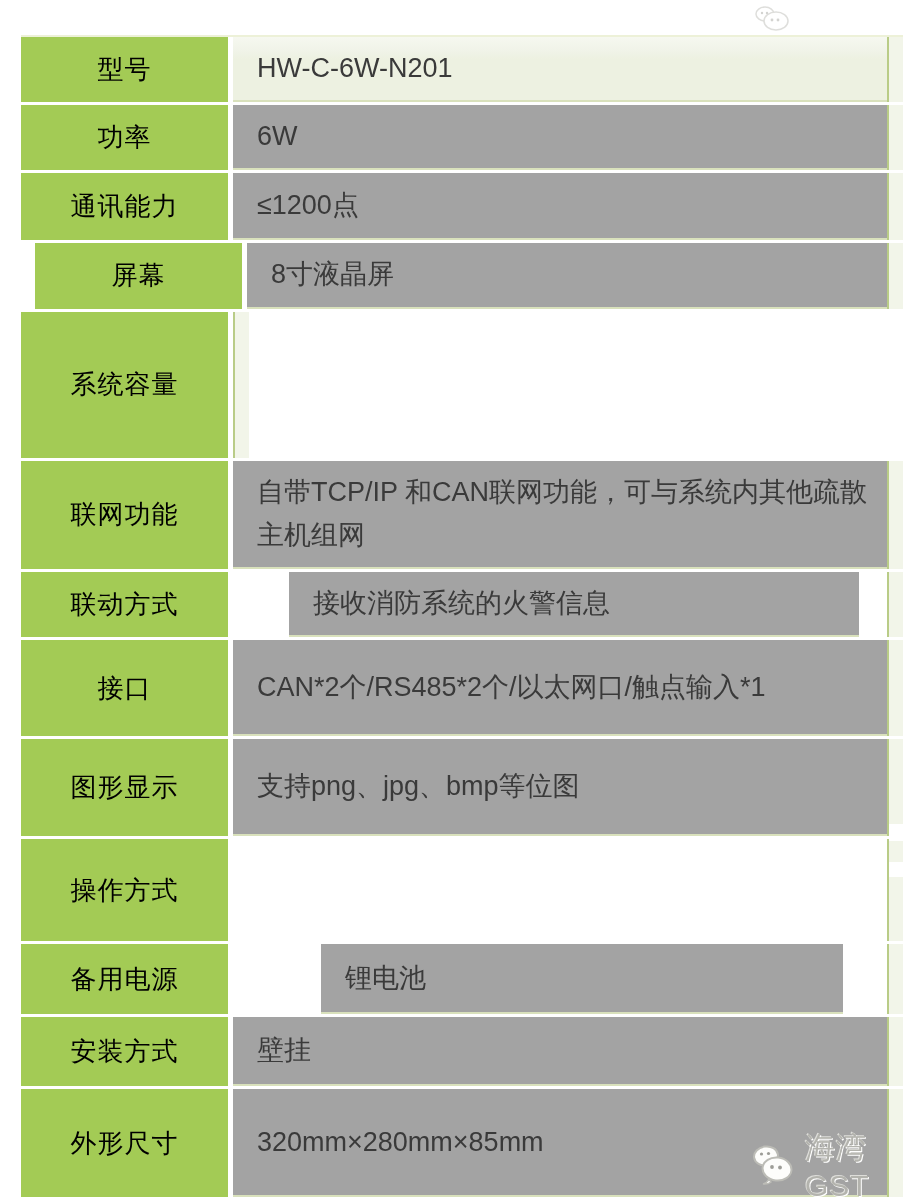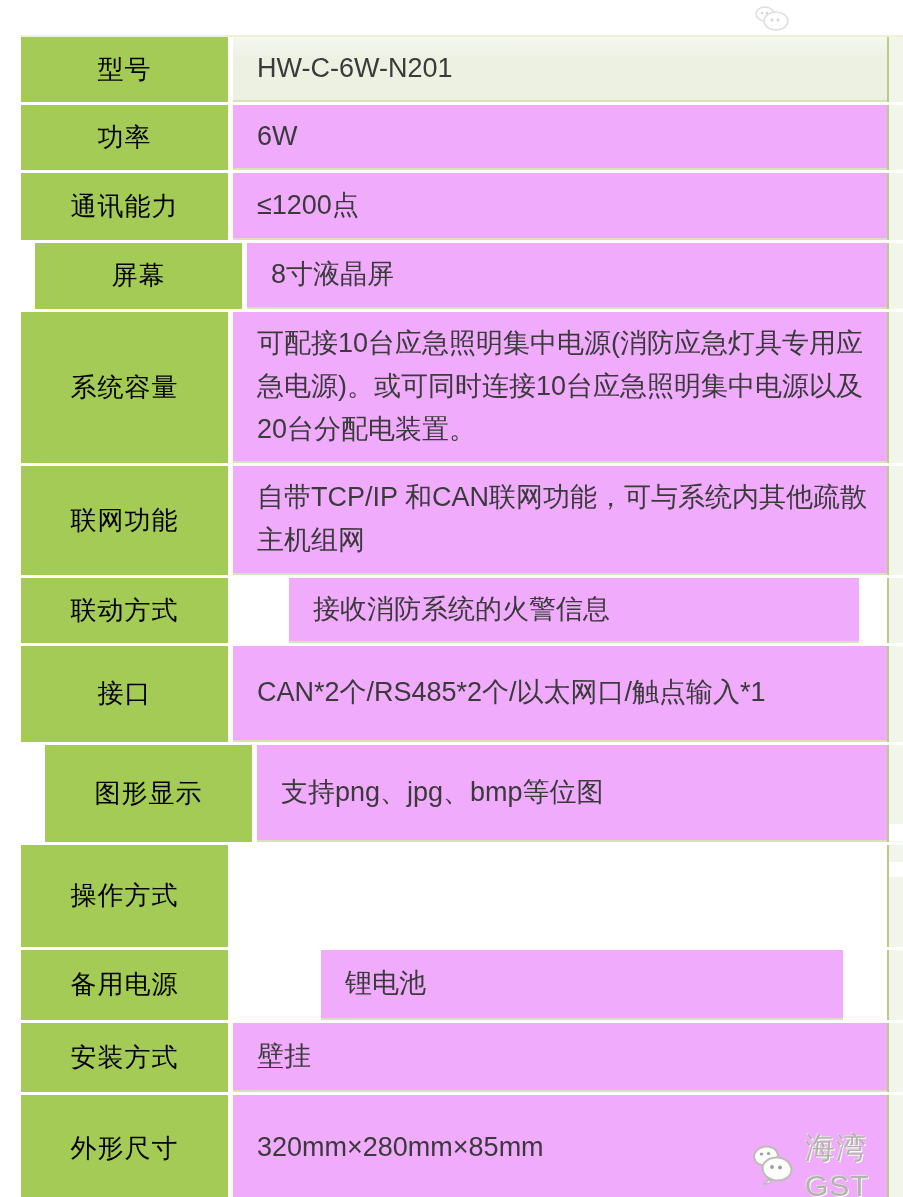--- a/index.html
+++ b/index.html
@@ -31,21 +31,21 @@
     display:flex;
     align-items:center;
     justify-content:center;
     text-align:center;
   }
   .col-gap{
     width:5px;flex:0 0 5px;background:#ffffff;
   }
   .value-cell{
     flex:1 1 auto;
-    background:#f0abfc;
+    background:#a3a3a3;
     border-bottom:2px solid #d9e1bc;
     box-sizing:border-box;
     display:flex;
     align-items:center;
     padding:10px 18px 10px 24px;
     font-size:27px;
     color:#3a3a3a;
     line-height:1.6;
   }
   .edge-strip{
@@ -56,21 +56,21 @@
   }
   
   .spec-row:nth-child(1){min-height:65px;}
   .spec-row:nth-child(2){min-height:55px;}
   .spec-row:nth-child(3){min-height:67px;}
   .spec-row:nth-child(4){min-height:61px;padding-left:14px;}
   .spec-row:nth-child(5){min-height:146px;}
   .spec-row:nth-child(6){min-height:99px;}
   .spec-row:nth-child(7){min-height:65px;gap:28px;}
   .spec-row:nth-child(8){min-height:96px;}
-  .spec-row:nth-child(9){min-height:97px;margin-left:24px;}
+  .spec-row:nth-child(9){min-height:97px;}
   .spec-row:nth-child(10){min-height:102px;justify-content:space-between;}
   .spec-row:nth-child(11){min-height:70px;gap:44px;}
   .spec-row:nth-child(12){min-height:69px;}
   .spec-row:nth-child(13){min-height:108px;}
   
   .spec-row:nth-child(1) .value-cell{
     background:linear-gradient(180deg,#f6f8f0 0px,#f0f3e8 14px,#edf1e1 22px);
   }
   
   .notch{
@@ -143,21 +143,20 @@
   <div class="spec-row">
     <div class="label-cell">屏幕</div>
     <div class="col-gap"></div>
     <div class="value-cell">8寸液晶屏</div>
     <div class="edge-strip"></div>
   </div>
 
   <div class="spec-row">
     <div class="label-cell">系统容量</div>
     <div class="col-gap"></div>
-    <div class="value-cell">可配接10台应急照明集中电源(消防应急灯具专用应急电源)。或可同时连接10台应急照明集中电源以及20台分配电装置。</div>
     <div class="edge-strip"></div>
   </div>
 
   <div class="spec-row">
     <div class="label-cell">联网功能</div>
     <div class="col-gap"></div>
     <div class="value-cell">自带TCP/IP 和CAN联网功能，可与系统内其他疏散主机组网</div>
     <div class="edge-strip"></div>
   </div>
 

